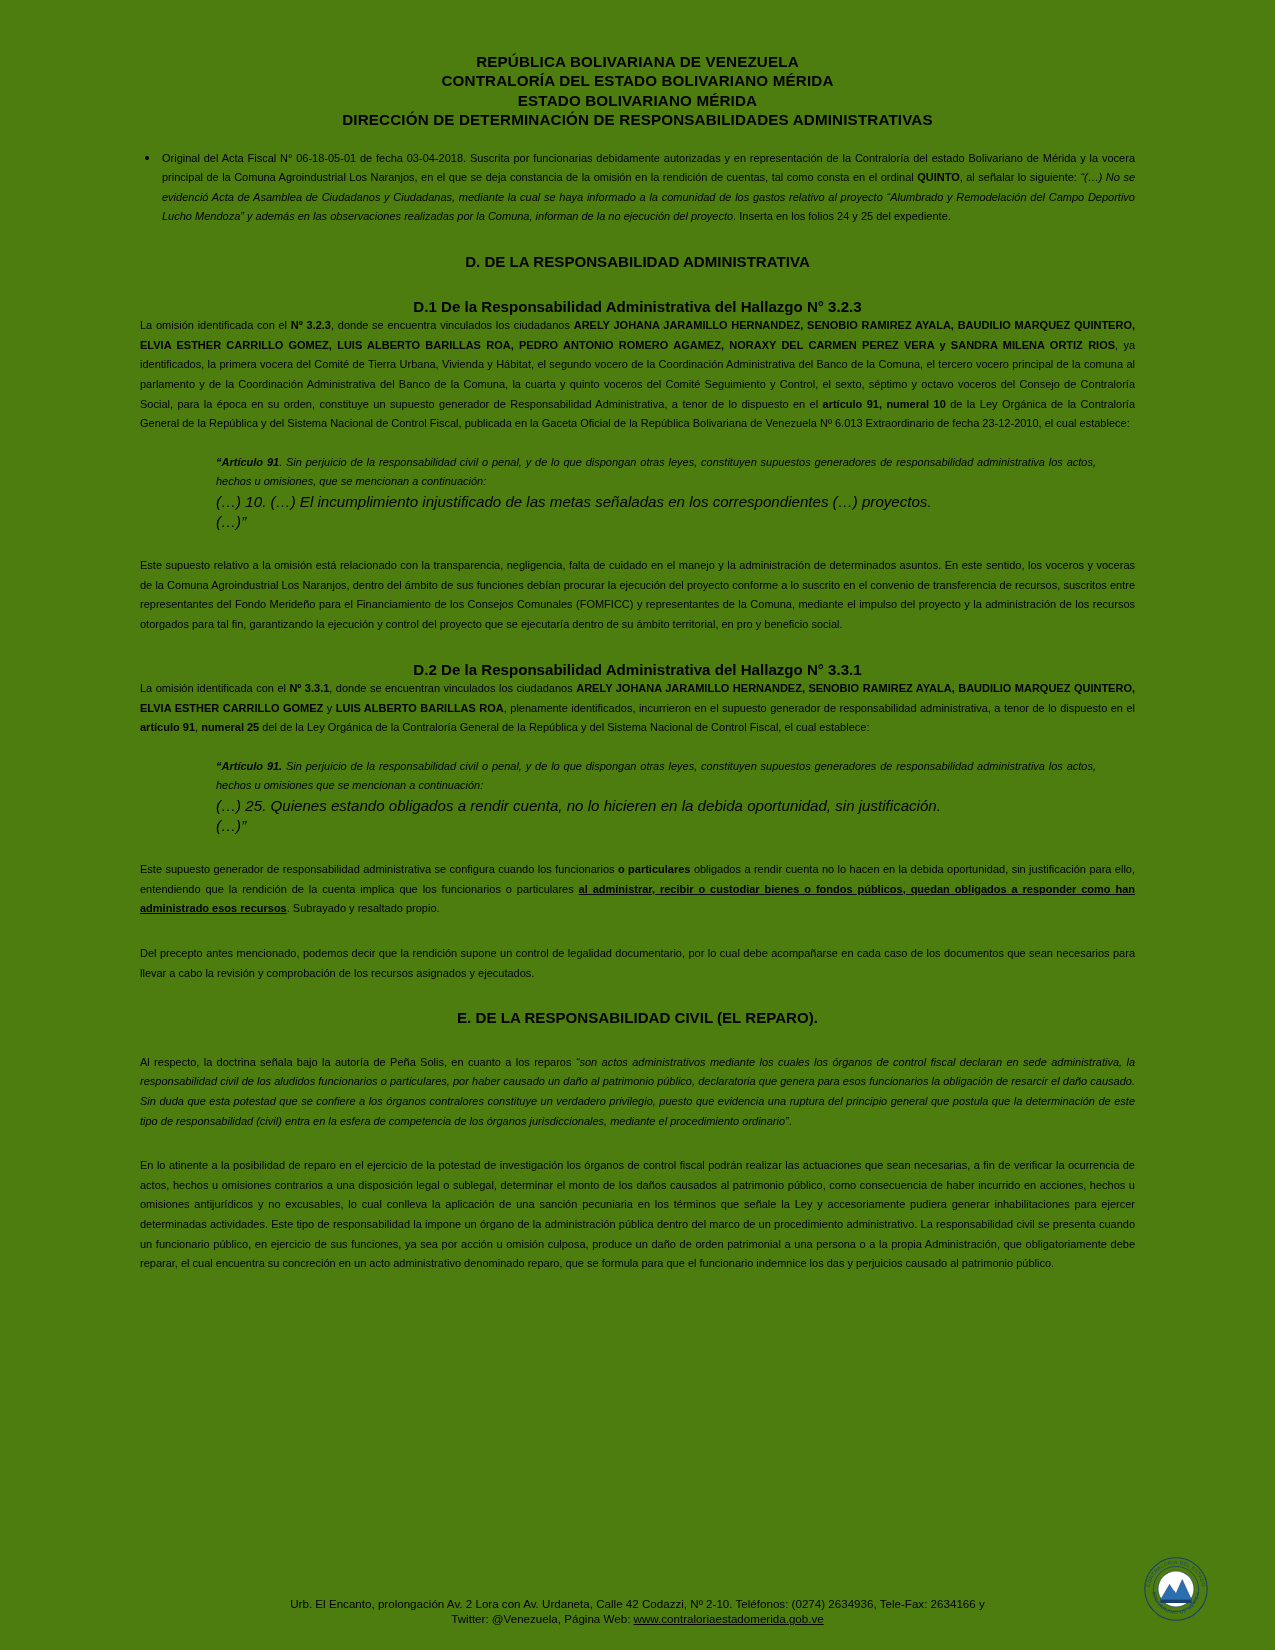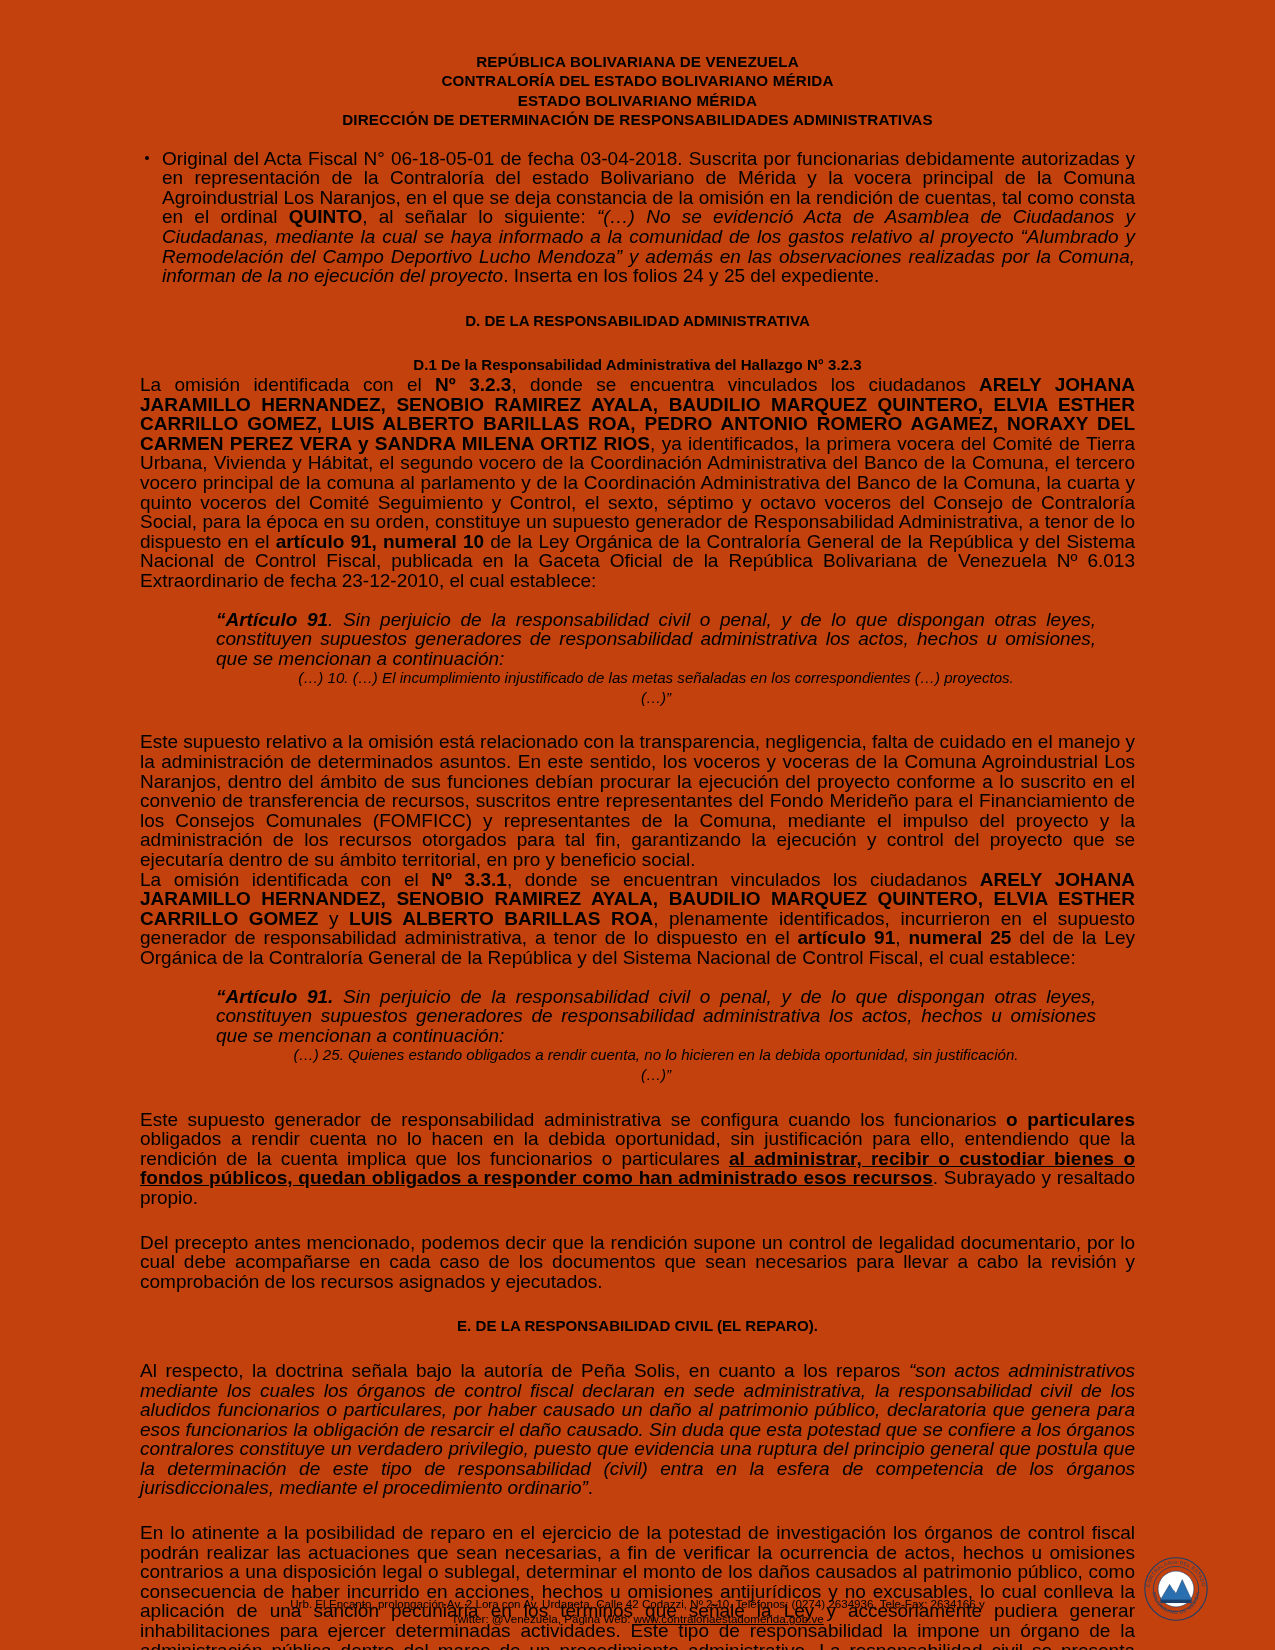--- a/index.html
+++ b/index.html
@@ -5,21 +5,21 @@
   html, body {
     margin: 0;
     padding: 0;
     background: #ffffff;
   }
   .page {
     position: relative;
     width: 1275px;
     height: 1650px;
     margin: 0 auto;
-    background: #c2410c;
+    background: #4d7c0f;
     font-family: "Liberation Sans", sans-serif;
     color: #000000;
     box-sizing: border-box;
     overflow: hidden;
   }
   .content {
     position: absolute;
     left: 140px;
     top: 52px;
     width: 995px;
@@ -31,21 +31,21 @@
     font-weight: bold;
     font-size: 15.2px;
     line-height: 19.4px;
     letter-spacing: 0.15px;
   }
   .doc-header div { white-space: nowrap; }
 
   
   .para {
     text-align: justify;
-    font-size: 19px;
+    font-size: 11px;
     line-height: 19.6px;
     margin: 0;
   }
   .bullet-wrap {
     margin-top: 19px;
     padding-left: 22px;
     position: relative;
   }
   .bullet-dot {
     position: absolute;
@@ -64,21 +64,21 @@
   }
   .sec-gap   { margin-top: 25px; }
   .quote {
     margin: 19px 0 0 76px;
     width: 880px;
     text-align: justify;
     font-size: 15.1px;
     line-height: 19.6px;
     font-style: italic;
   }
-  .quote .lineflat { text-align: center; }
+  .quote .lineflat { text-align: left; }
   b, .b { font-weight: bold; }
   i, .i { font-style: italic; }
   u, .u { text-decoration: underline; }
 
   
   .footer {
     position: absolute;
     left: 0;
     right: 0;
     bottom: 24px;
@@ -123,20 +123,21 @@
     <p class="para"><span>La omisión identificada con el </span><b>Nº 3.2.3</b><span>, donde se encuentra vinculados los ciudadanos </span><b>ARELY JOHANA JARAMILLO HERNANDEZ, SENOBIO RAMIREZ AYALA, BAUDILIO MARQUEZ QUINTERO, ELVIA ESTHER CARRILLO GOMEZ, LUIS ALBERTO BARILLAS ROA, PEDRO ANTONIO ROMERO AGAMEZ, NORAXY DEL CARMEN PEREZ VERA y SANDRA MILENA ORTIZ RIOS</b><span>, ya identificados, la primera vocera del Comité de Tierra Urbana, Vivienda y Hábitat, el segundo vocero de la Coordinación Administrativa del Banco de la Comuna, el tercero vocero principal de la comuna al parlamento y de la Coordinación Administrativa del Banco de la Comuna, la cuarta y quinto voceros del Comité Seguimiento y Control, el sexto, séptimo y octavo voceros del Consejo de Contraloría Social, para la época en su orden, constituye un supuesto generador de Responsabilidad Administrativa, a tenor de lo dispuesto en el </span><b>artículo 91, numeral 10</b><span> de la Ley Orgánica de la Contraloría General de la República y del Sistema Nacional de Control Fiscal, publicada en la Gaceta Oficial de la República Bolivariana de Venezuela Nº 6.013 Extraordinario de fecha 23-12-2010, el cual establece:</span></p>
 
     <div class="quote">
       <p class="para" style="font-style:italic"><b class="i">“Artículo 91</b><span>. Sin perjuicio de la responsabilidad civil o penal, y de lo que dispongan otras leyes, constituyen supuestos generadores de responsabilidad administrativa los actos, hechos u omisiones, que se mencionan a continuación:</span></p>
       <div class="lineflat"> (…) 10. (…) El incumplimiento injustificado de las metas señaladas en los correspondientes (…) proyectos.</div>
       <div class="lineflat">(…)”</div>
     </div>
 
     <p class="para sec-gap">Este supuesto relativo a la omisión está relacionado con la transparencia, negligencia, falta de cuidado en el manejo y la administración de determinados asuntos. En este sentido, los voceros y voceras de la Comuna Agroindustrial Los Naranjos, dentro del ámbito de sus funciones debían procurar la ejecución del proyecto conforme a lo suscrito en el convenio de transferencia de recursos, suscritos entre representantes del Fondo Merideño para el Financiamiento de los Consejos Comunales (FOMFICC) y representantes de la Comuna, mediante el impulso del proyecto y la administración de los recursos otorgados para tal fin, garantizando la ejecución y control del proyecto que se ejecutaría dentro de su ámbito territorial, en pro y beneficio social.</p>
 
+    <div class="heading sec-gap">D.2 De la Responsabilidad Administrativa del Hallazgo N° 3.3.1</div>
     <p class="para"><span>La omisión identificada con el </span><b>Nº 3.3.1</b><span>, donde se encuentran vinculados los ciudadanos </span><b>ARELY JOHANA JARAMILLO HERNANDEZ, SENOBIO RAMIREZ AYALA, BAUDILIO MARQUEZ QUINTERO, ELVIA ESTHER CARRILLO GOMEZ</b><span> y </span><b>LUIS ALBERTO BARILLAS ROA</b><span>, plenamente identificados, incurrieron en el supuesto generador de responsabilidad administrativa, a tenor de lo dispuesto en el </span><b>artículo 91</b><span>, </span><b>numeral 25</b><span> del de la Ley Orgánica de la Contraloría General de la República y del Sistema Nacional de Control Fiscal, el cual establece:</span></p>
 
     <div class="quote">
       <p class="para" style="font-style:italic"><b class="i">“Artículo 91.</b><span> Sin perjuicio de la responsabilidad civil o penal, y de lo que dispongan otras leyes, constituyen supuestos generadores de responsabilidad administrativa los actos, hechos u omisiones que se mencionan a continuación:</span></p>
       <div class="lineflat">(…) 25. Quienes estando obligados a rendir cuenta, no lo hicieren en la debida oportunidad, sin justificación.</div>
       <div class="lineflat">(…)”</div>
     </div>
 
     <p class="para sec-gap"><span>Este supuesto generador de responsabilidad administrativa se configura cuando los funcionarios </span><b>o particulares</b><span> obligados a rendir cuenta no lo hacen en la debida oportunidad, sin justificación para ello, entendiendo que la rendición de la cuenta implica que los funcionarios o particulares </span><b class="u">al administrar, recibir o custodiar bienes o fondos públicos, quedan obligados a responder como han administrado esos recursos</b><span>. Subrayado y resaltado propio.</span></p>
 

